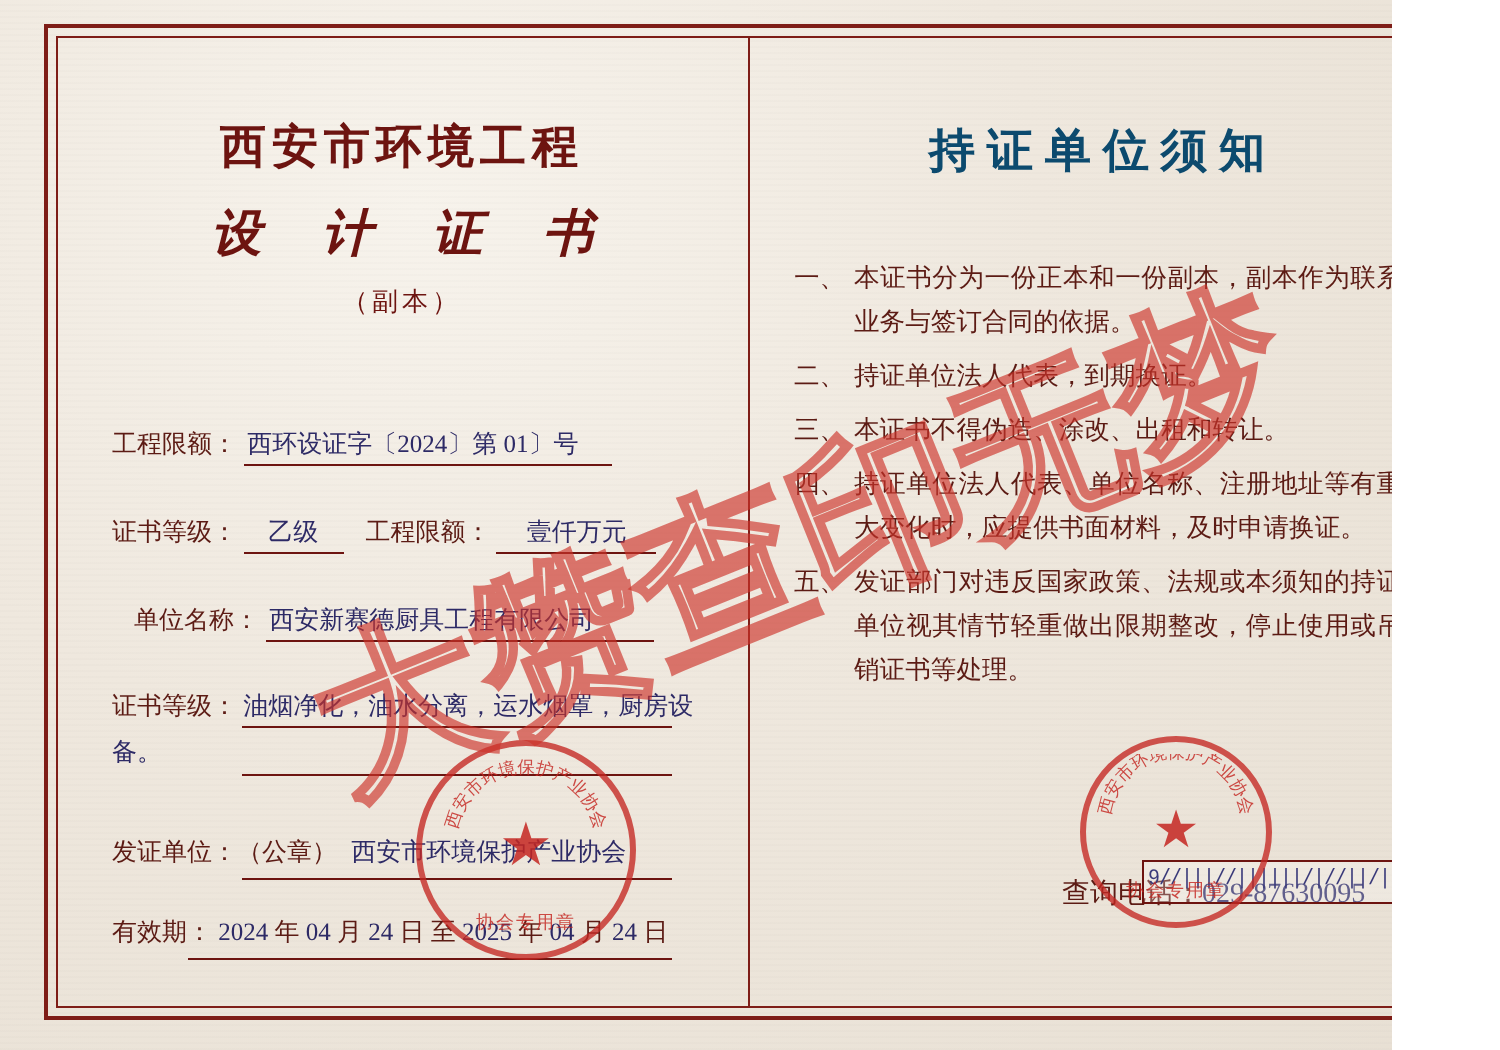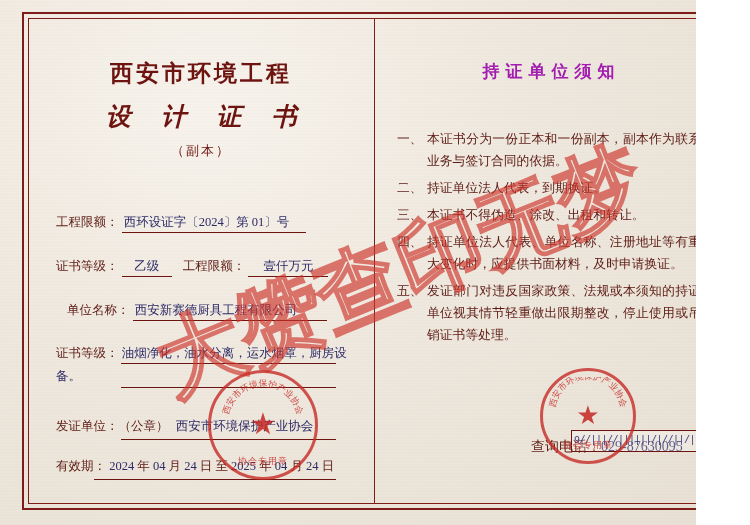--- a/index.html
+++ b/index.html
@@ -130,23 +130,23 @@
   }
 
   
   .notice-title {
     position: absolute;
     left: 0; right: 0;
     top: 42px;
     text-align: center;
     font-family: "Liberation Serif", serif;
     font-weight: bold;
-    font-size: 17px;
+    font-size: 23px;
     letter-spacing: 6px;
-    color: #a21caf;
+    color: #0c4a6e;
     text-indent: 6px;
   }
   .notice-list {
     position: absolute;
     left: 22px;
     top: 110px;
     width: 304px;
   }
   .notice-item {
     display: flex;

